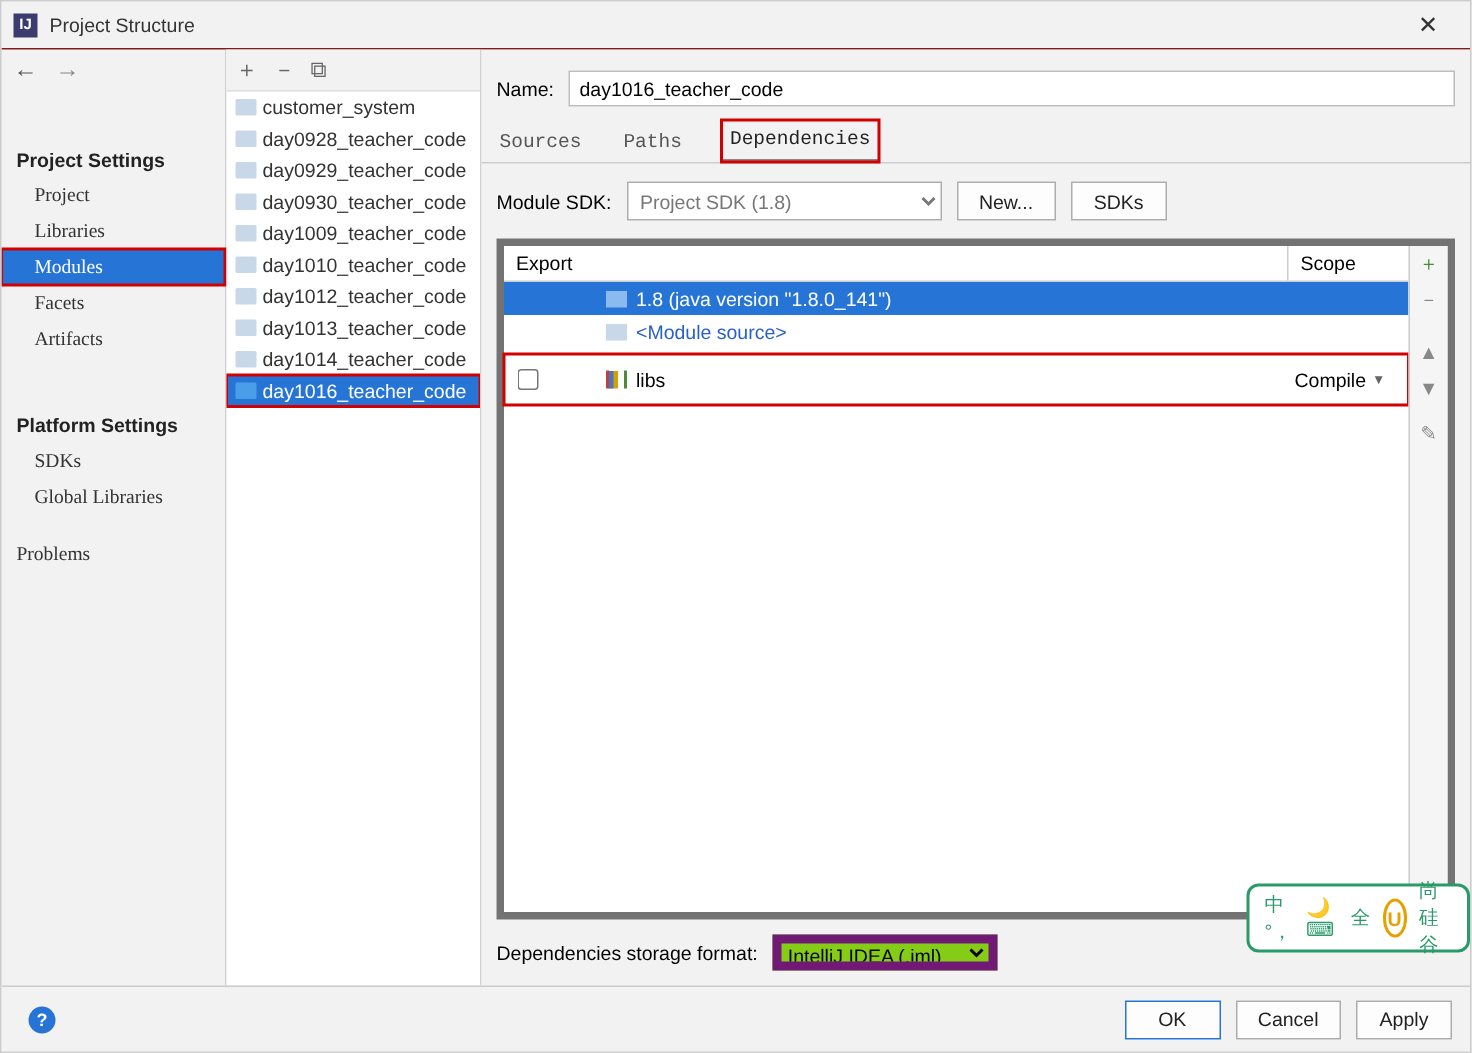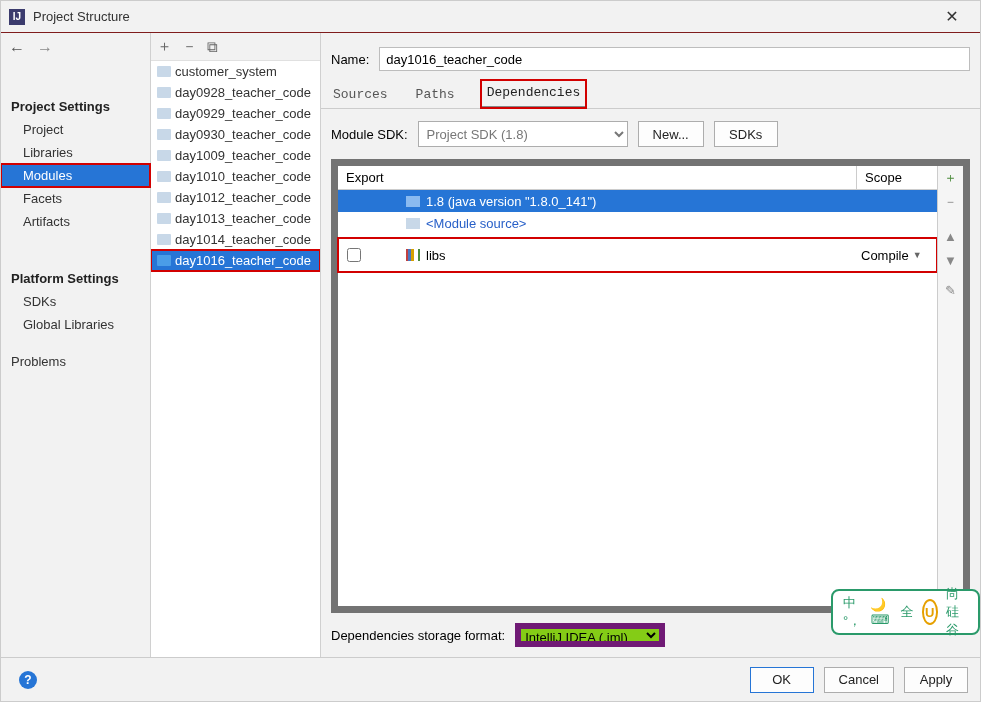--- a/index.html
+++ b/index.html
@@ -7,21 +7,21 @@
 .titlebar { height: 32px; background: #f2f2f2; display: flex; align-items: center; padding: 0 8px; border-bottom: 1px solid #7f1d1d; }
 .titlebar .app-icon { width: 16px; height: 16px; background: #3b3b6d; margin-right: 8px; display: inline-flex; align-items: center; justify-content: center; color: #fff; font-weight: bold; font-size: 10px; }
 .titlebar .title { flex: 1; color: #333; }
 .titlebar .close { width: 40px; text-align: center; font-size: 16px; color: #333; cursor: pointer; }
 .main { flex: 1; display: flex; overflow: hidden; }
 .leftcol { width: 150px; border-right: 1px solid #d0d0d0; display: flex; flex-direction: column; }
 .navarrows { height: 28px; display: flex; align-items: center; padding: 0 8px; gap: 12px; }
 .navarrows span { color: #888; font-size: 16px; }
 .navarrows span.enabled { color: #555; }
 .section-title { font-weight: bold; padding: 6px 10px 4px 10px; color: #222; margin-top: 32px; }
-.nav-item { padding: 4px 10px 4px 22px; color: #333; cursor: pointer; }
+.nav-item { padding: 4px 10px 4px 22px; color: #333; cursor: pointer; font-family: Liberation Serif, serif; }
 .nav-item.selected { background: #2675d6; color: #fff; }
 .nav-item.highlighted { outline: 2px solid #d20000; outline-offset: -1px; }
 .midcol { width: 170px; border-right: 1px solid #d0d0d0; display: flex; flex-direction: column; background: #fff; }
 .midtoolbar { height: 28px; display: flex; align-items: center; padding: 0 6px; gap: 10px; color: #666; border-bottom: 1px solid #e0e0e0; background:#f2f2f2; }
 .midtoolbar span { font-size: 15px; cursor: pointer; }
 .module-list { flex: 1; overflow: auto; }
 .module-item { padding: 3px 6px; display: flex; align-items: center; gap: 4px; white-space: nowrap; color: #333; cursor: pointer; }
 .module-item .folder-icon { width: 14px; height: 11px; background: #c8d8e8; border-radius: 1px; display: inline-block; flex-shrink:0; }
 .module-item.selected { background: #2675d6; color: #fff; outline: 2px solid #d20000; outline-offset: -1px; }
 .module-item.selected .folder-icon { background: #4a9de8; }
@@ -29,21 +29,21 @@
 .name-row { display: flex; align-items: center; padding: 14px 10px 10px 10px; gap: 10px; }
 .name-row label { }
 .name-row input { flex: 1; height: 24px; padding: 2px 6px; border: 1px solid #bdbdbd; background: #fff; }
 .tabs { display: flex; padding: 0 10px; gap: 24px; border-bottom: 1px solid #ccc; height: 28px; align-items: flex-end; }
 .tab { padding: 5px 2px 6px 2px; color: #555; cursor: pointer; font-family: Liberation Mono, monospace; }
 .tab.active { color: #222; border-bottom: 2px solid #888; }
 .tab.highlighted { outline: 2px solid #d20000; outline-offset: -1px; padding-left:6px; padding-right:6px;}
 .sdk-row { display: flex; align-items: center; padding: 12px 10px; gap: 10px; }
 .sdk-row select { width: 210px; height: 26px; border: 1px solid #adadad; background: #fff; padding: 0 4px; color: #777; }
 .btn { height: 26px; min-width: 64px; padding: 0 14px; background: #fdfdfd; border: 1px solid #adadad; cursor: pointer; color: #222; }
-.dep-area { flex: 1; margin: 0 10px; display: flex; border: 7px solid #737373; background: #fff; position: relative; }
+.dep-area { flex: 1; margin: 0 10px; display: flex; border: 5px solid #737373; background: #fff; position: relative; }
 .dep-table { flex: 1; display: flex; flex-direction: column; }
 .dep-header { display: flex; border-bottom: 1px solid #ccc; height: 24px; align-items: center; background: #fff; }
 .dep-header .export-col { flex: 1; padding-left: 8px; border-right: 1px solid #ccc; height:100%; display:flex; align-items:center; }
 .dep-header .scope-col { width: 80px; padding-left: 8px; height:100%; display:flex; align-items:center; }
 .dep-row { display: flex; height: 22px; align-items: center; }
 .dep-row .cb { width: 32px; display: flex; justify-content: center; }
 .dep-row .lbl { flex: 1; display: flex; align-items: center; gap: 6px; }
 .dep-row .scope { width: 80px; display:flex; align-items:flex-start; justify-content:flex-start; padding-left:4px;}
 .dep-row.sel { background: #2675d6; color: #fff; }
 .dep-row.sel .folder-icon-sm { background: #8abaf0; }

